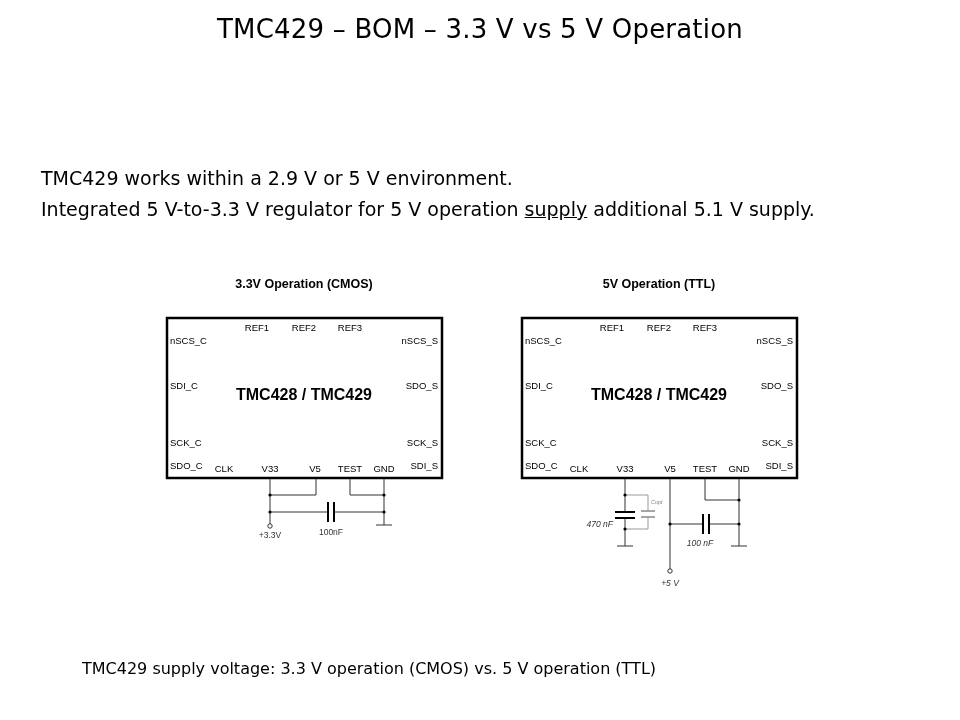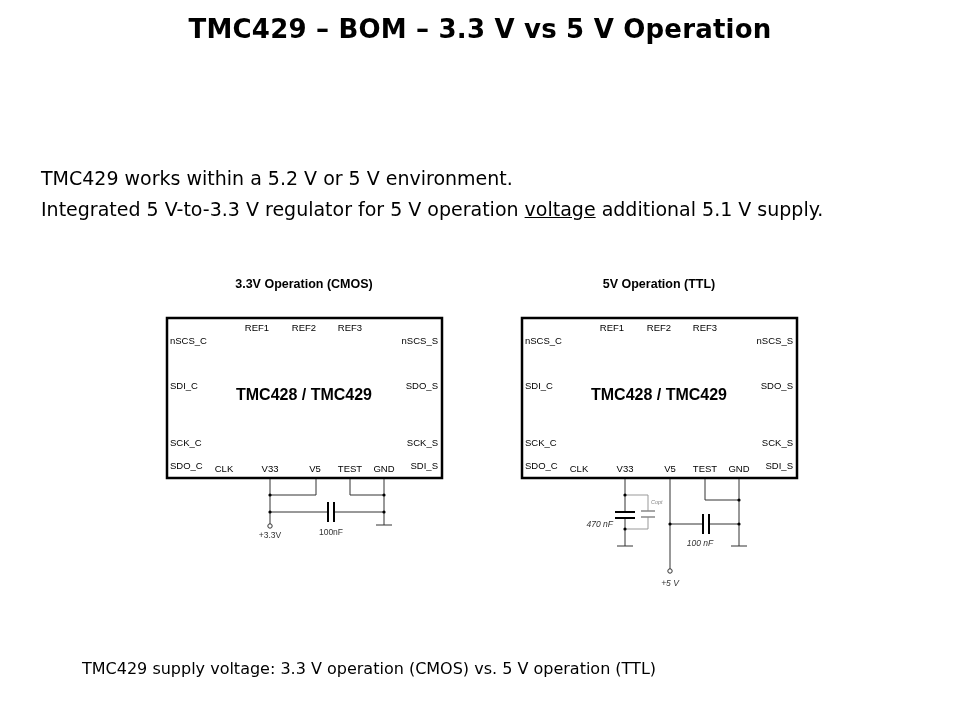--- a/index.html
+++ b/index.html
@@ -1,32 +1,32 @@
 <!DOCTYPE html>
 <html><head>
   <meta charset="utf-8">
   <style>
     html, body { margin: 0; padding: 0; background: #ffffff; }
     body { width: 960px; height: 720px; position: relative; overflow: hidden; font-family: "DejaVu Sans", sans-serif; color: #000; }
-    .title { position: absolute; left: 0; top: 14px; width: 960px; text-align: center; font-size: 26px; font-weight: bold; letter-spacing: 0.2px; }
+    .title { position: absolute; left: 0; top: 14px; width: 960px; text-align: center; font-size: 26px; font-weight: normal; letter-spacing: 0.2px; }
     .body-line { position: absolute; left: 41px; font-size: 19px; white-space: nowrap; }
     .line1 { top: 167px; }
     .line2 { top: 198px; }
     .u { text-decoration: underline; }
     .caption { position: absolute; left: 82px; top: 643px; font-size: 16px; white-space: nowrap; margin-top: 16px; }
     svg.schem { position: absolute; left: 0; top: 0; }
     svg text { font-family: "Liberation Sans", sans-serif; }
   </style>
 </head>
 <body>
 
 <div class="title">TMC429 – BOM – 3.3 V vs 5 V Operation</div>
 
-<div class="body-line line1">TMC429 works within a 5.2 V or 5 V environment.</div>
-<div class="body-line line2"><span>Integrated 5 V-to-3.3 V regulator for 5 V operation </span><span class="u">voltage</span><span> additional 5.1 V supply.</span></div>
+<div class="body-line line1">TMC429 works within a 2.9 V or 5 V environment.</div>
+<div class="body-line line2"><span>Integrated 5 V-to-3.3 V regulator for 5 V operation </span><span class="u">supply</span><span> additional 5.1 V supply.</span></div>
 
 <svg class="schem" width="960" height="720" viewBox="0 0 960 720">
 
   <g>
     <text x="304" y="288" text-anchor="middle" font-size="12.5" font-weight="bold">3.3V Operation (CMOS)</text>
     <rect x="167" y="318" width="275" height="160" fill="none" stroke="#000" stroke-width="2.5"></rect>
     <text x="304" y="400" text-anchor="middle" font-size="16" font-weight="bold">TMC428 / TMC429</text>
 
     <text x="257" y="331" text-anchor="middle" font-size="9.5">REF1</text>
     <text x="304" y="331" text-anchor="middle" font-size="9.5">REF2</text>

